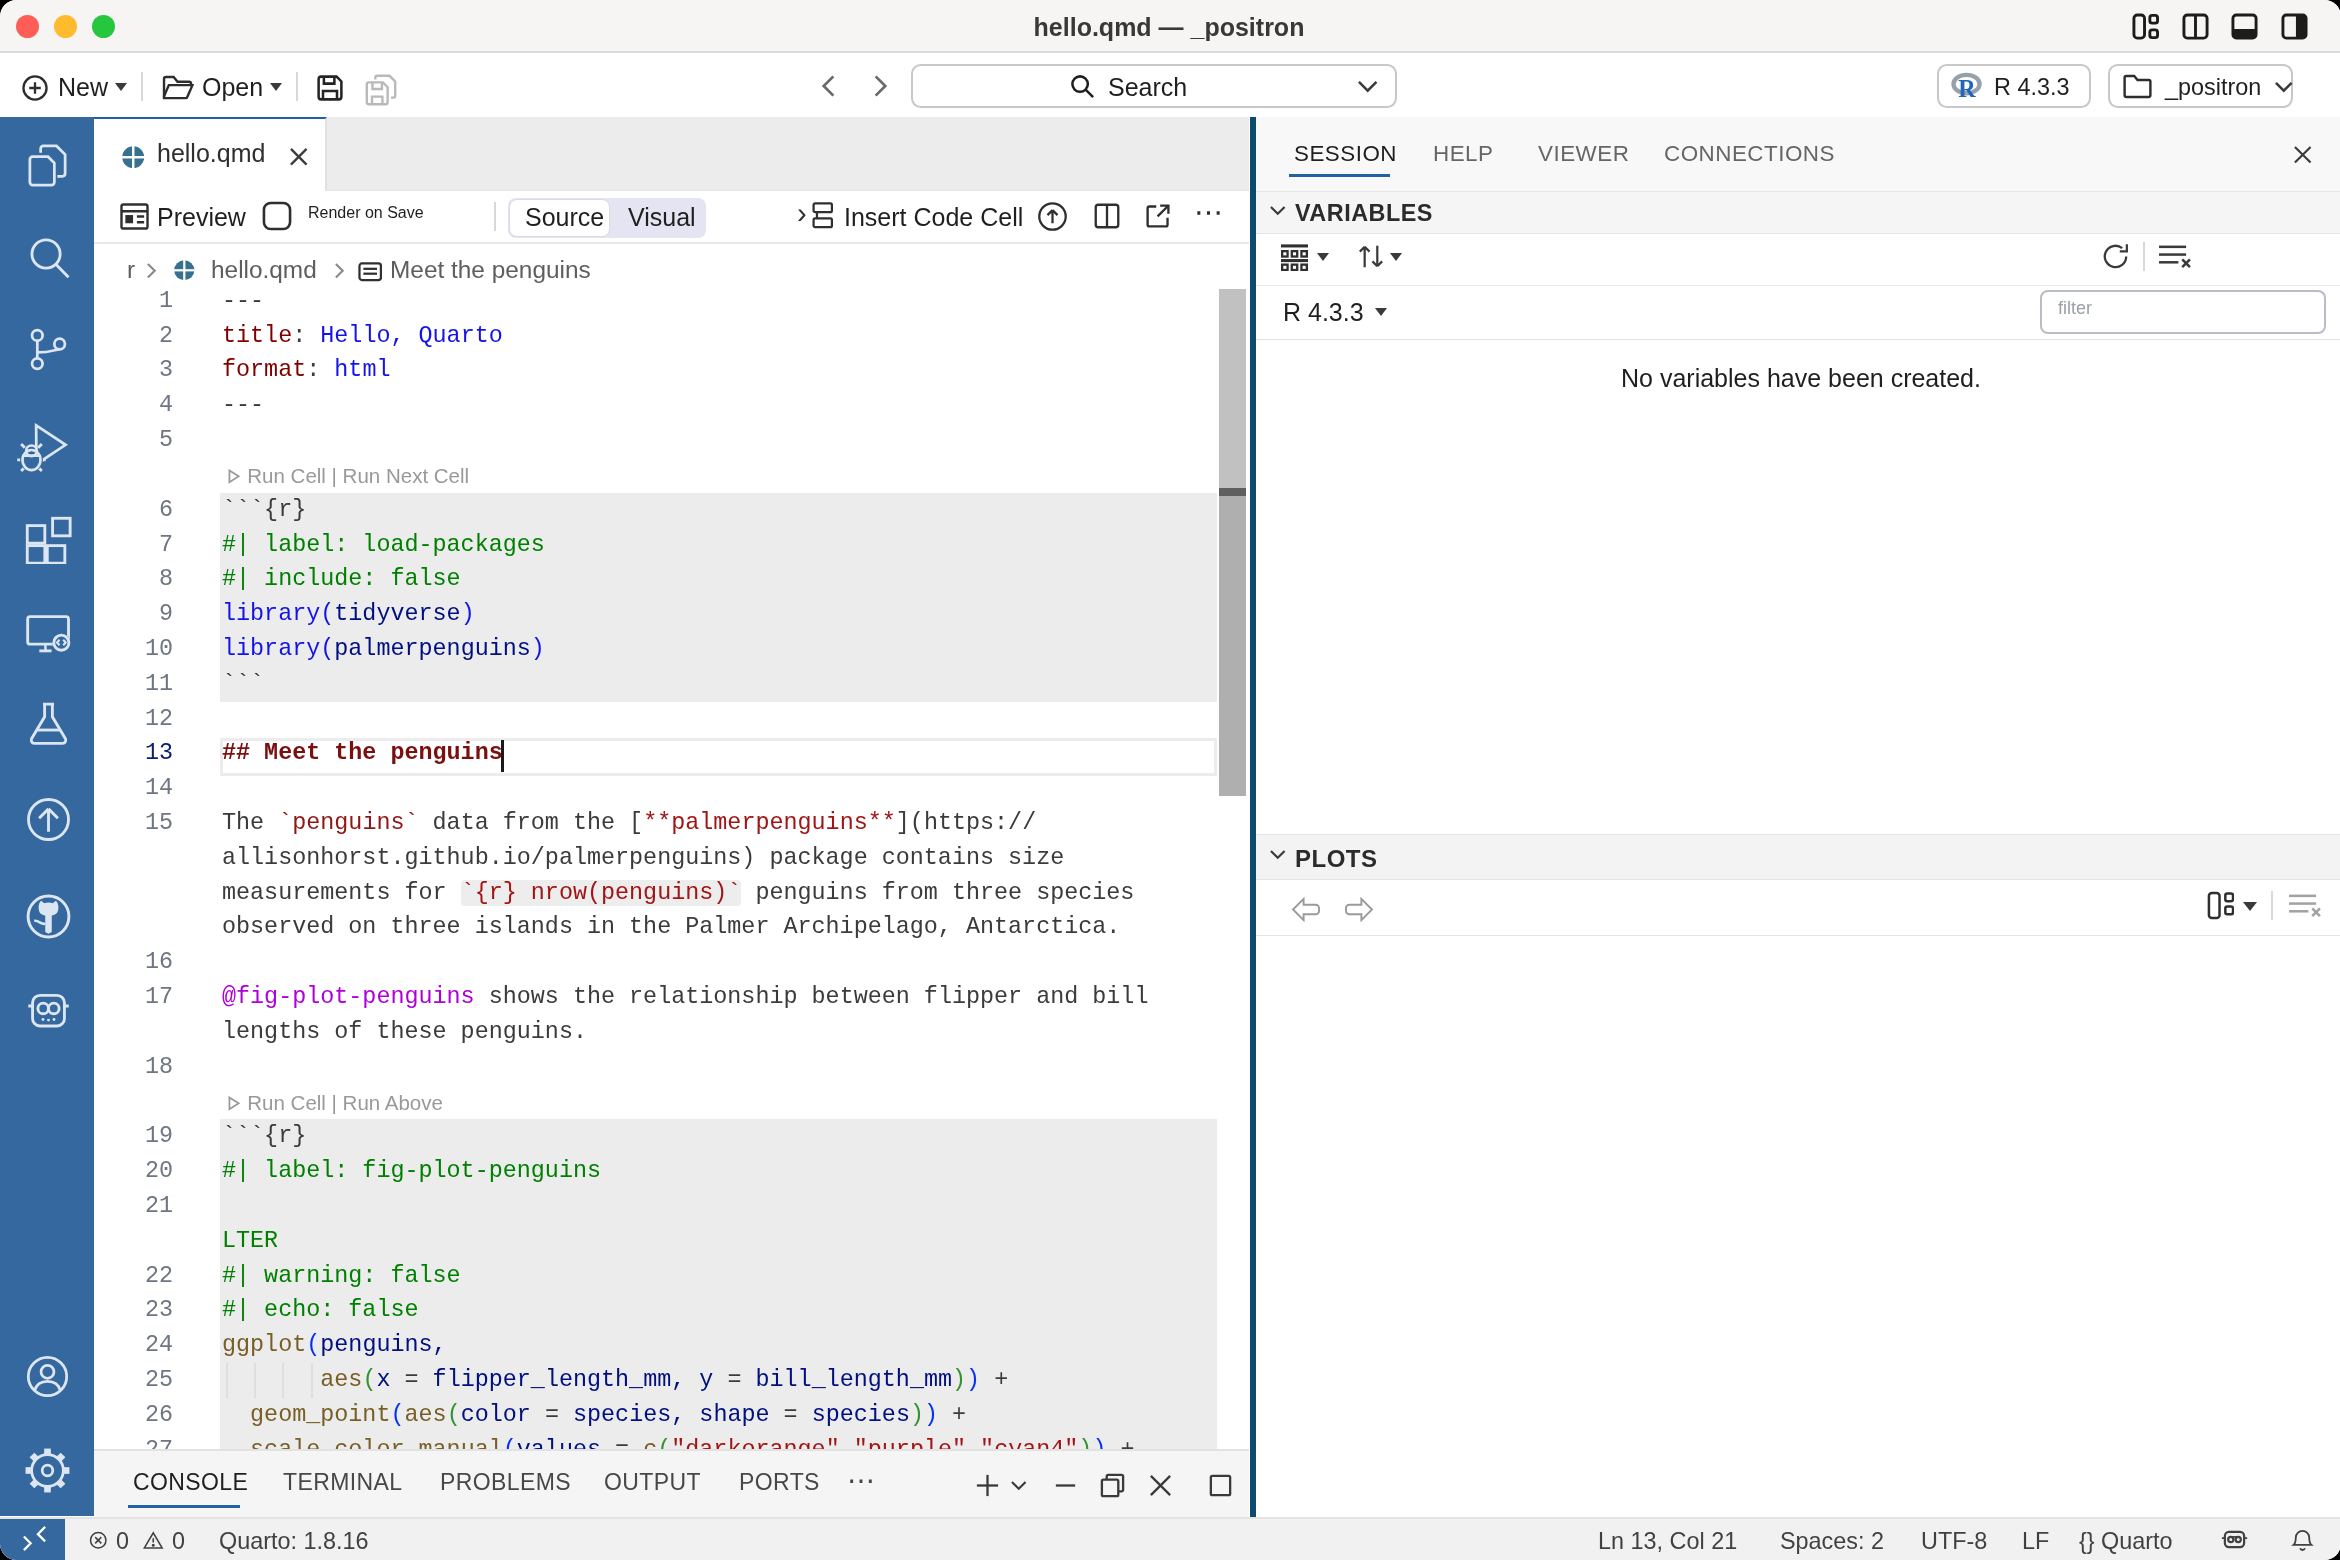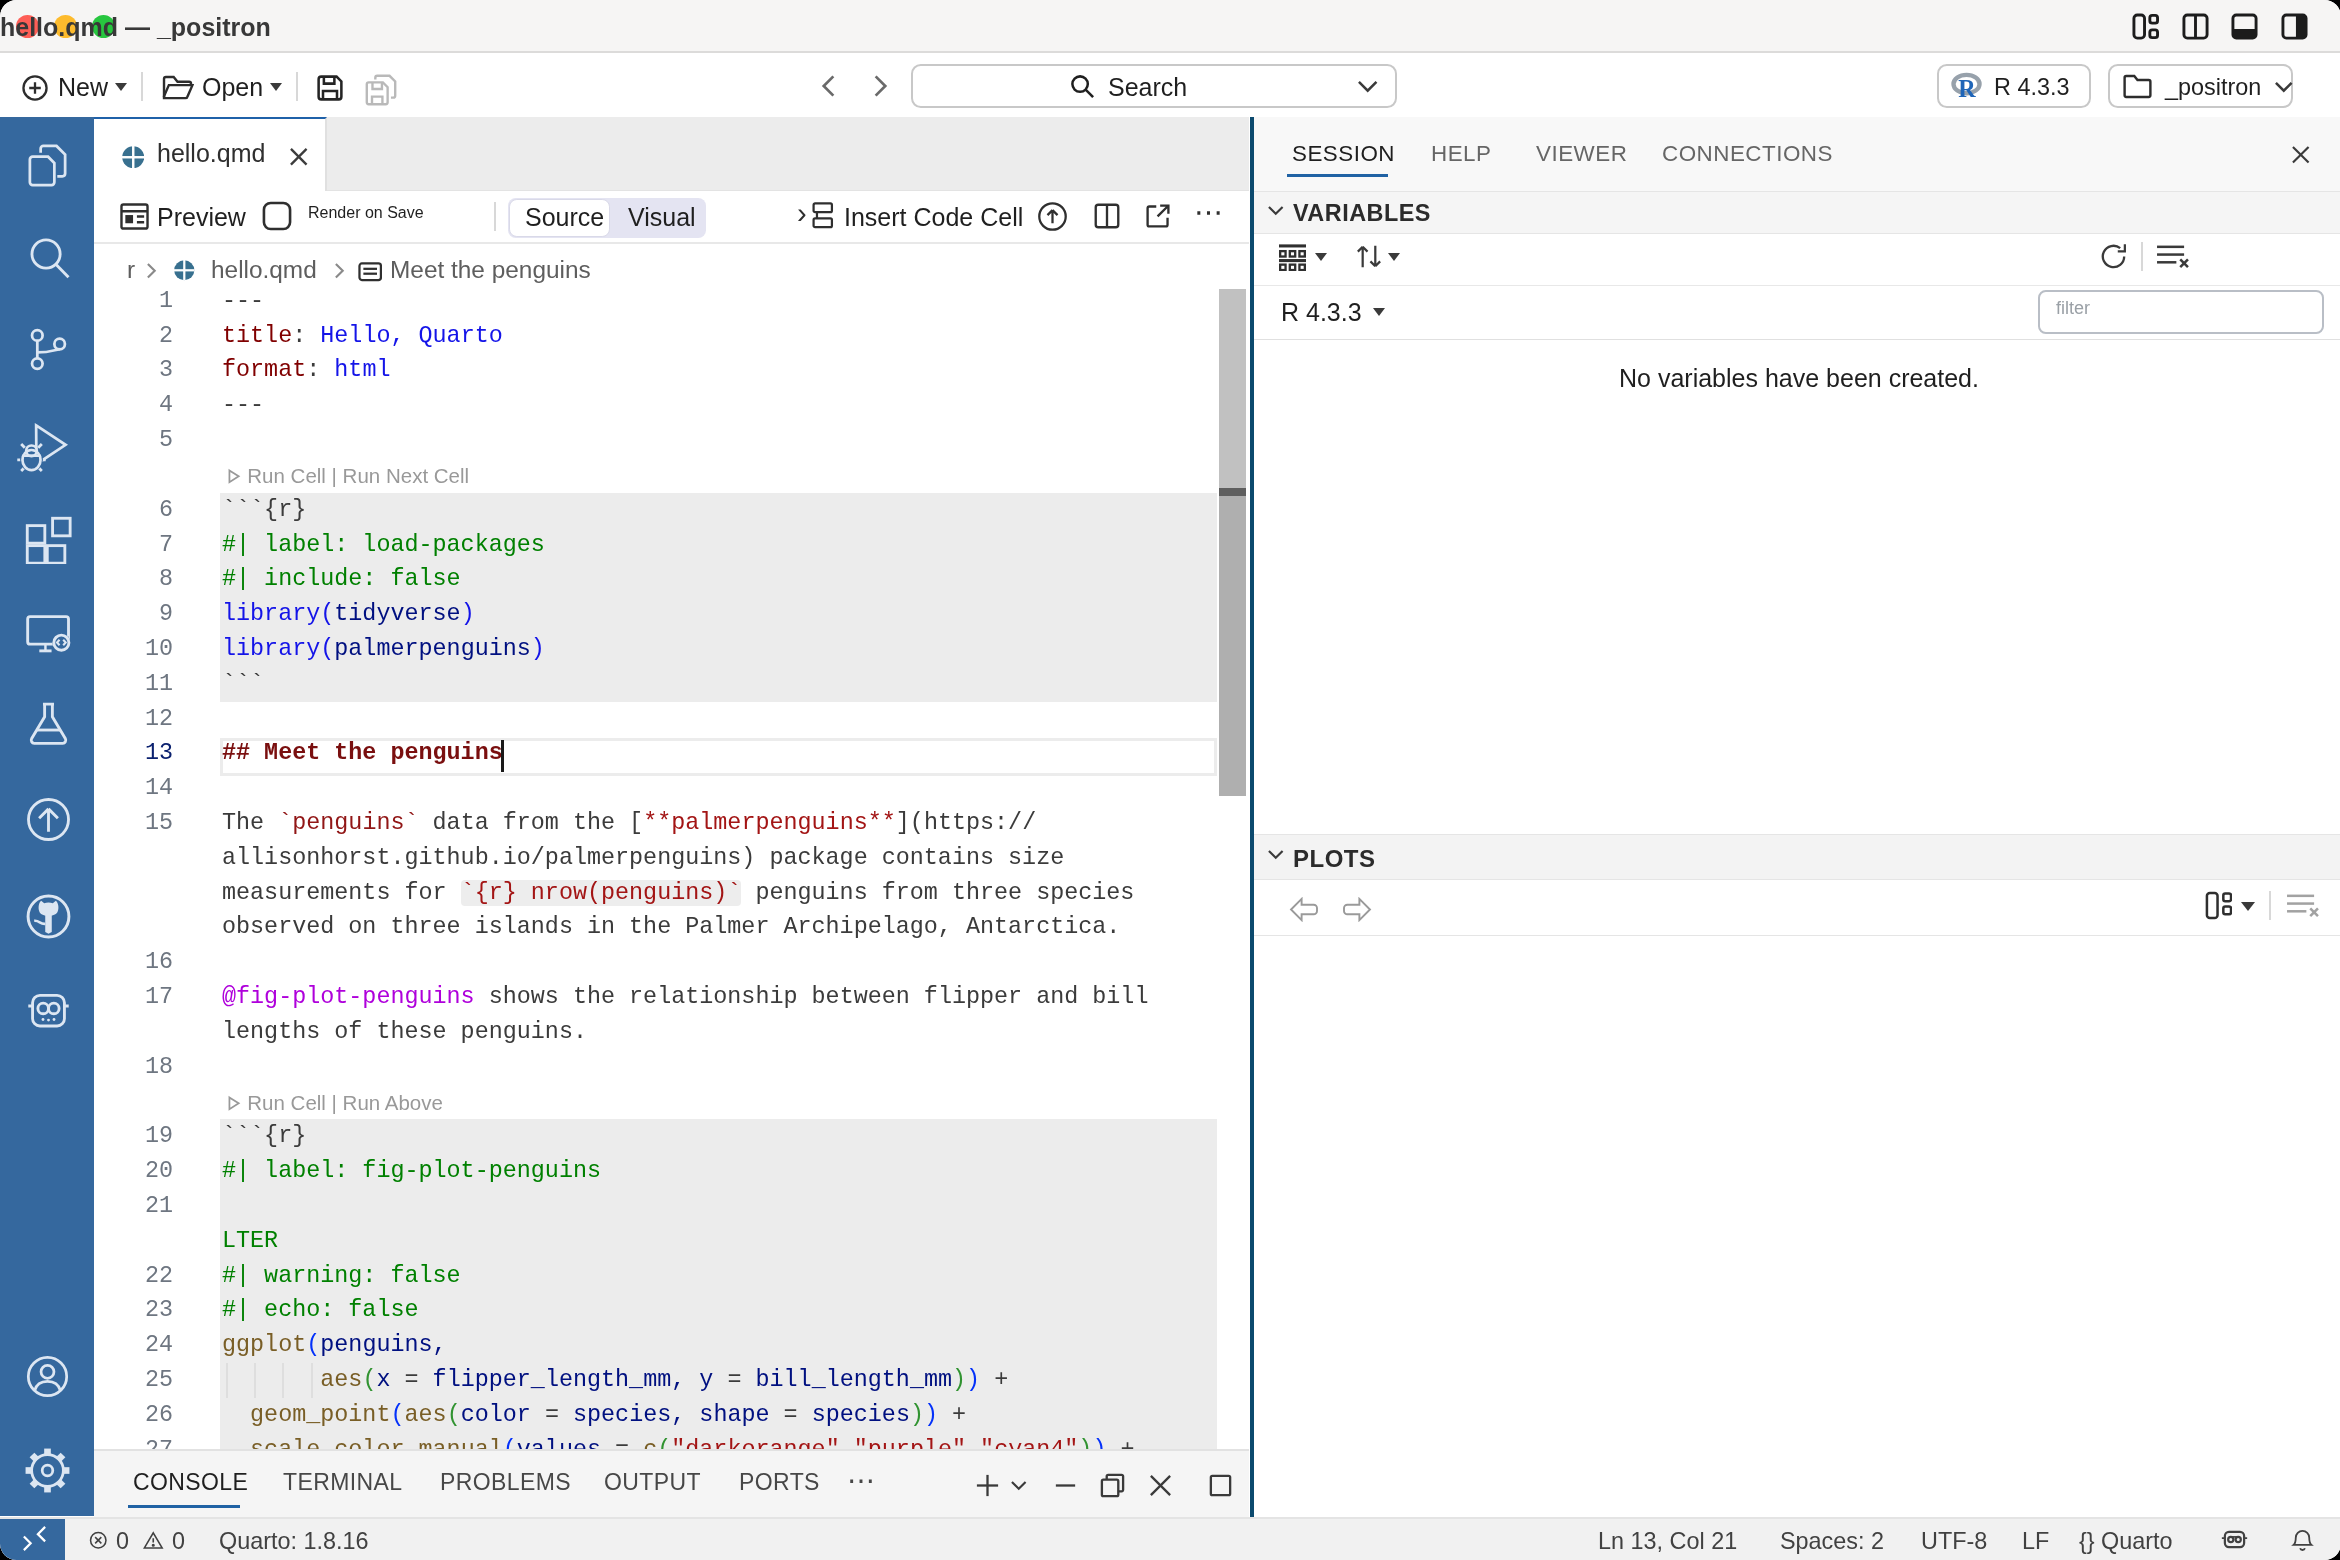--- a/index.html
+++ b/index.html
@@ -1,20 +1,20 @@
 <!DOCTYPE html>
 <html><head><meta charset="utf-8"><style>
 *{margin:0;padding:0;box-sizing:border-box}
 html,body{width:2341px;height:1560px;background:#000;font-family:"Liberation Sans",sans-serif;overflow:hidden}
 #win{position:absolute;left:0;top:0;width:2341px;height:1560px;border-radius:16.6px;overflow:hidden;background:#fff}
 .abs{position:absolute}
 svg{display:block}
 #titlebar{left:0;top:0;width:2341px;height:53px;background:#f6f5f4;border-bottom:2px solid #dcdbda}
 .light{width:23.4px;height:23.4px;border-radius:50%;top:14.6px}
-#title{width:2338px;text-align:left;top:12.7px;font-size:25px;font-weight:700;color:#383838}
+#title{width:2338px;text-align:center;top:12.7px;font-size:25px;font-weight:700;color:#383838}
 #toolbar{left:0;top:55px;width:2341px;height:62px;background:#fff}
 .tbtxt{font-size:25px;color:#1f1f1f}
 .vdiv{width:2px;background:#d8d8d8}
 .caret{width:0;height:0;border-left:6.8px solid transparent;border-right:6.8px solid transparent;border-top:8.8px solid #3a3a3a}
 .obtn{border:2px solid #c8c8c8;border-radius:9.8px;background:#fff}
 #actbar{left:0;top:117px;width:94px;height:1399px;background:#35689e}
 #actbar svg{position:absolute;left:24.4px}
 #tabstrip{left:94px;top:117px;width:1155px;height:74px;background:#ececec;border-bottom:1px solid #e3e3e3}
 #tab{left:94px;top:117px;width:233px;height:74px;background:#fff;border-top:2.9px solid #1f61a9;border-right:2px solid #e0e0e0}
 #edtools{left:94px;top:191px;width:1155px;height:53px;background:#fff;border-bottom:2px solid #e8e8e8}
@@ -24,21 +24,21 @@
 .cl{position:absolute;left:222px;font-family:"Liberation Mono",monospace;font-size:23.4px;line-height:35px;white-space:pre;color:#3b3b3b}
 .lens{position:absolute;left:227px;font-size:20.5px;color:#999;line-height:35px;white-space:pre}
 .cellbg{position:absolute;left:220px;width:997px;background:#ececec}
 .k{color:#800000}.v{color:#1414e8}.id{color:#001080}.c{color:#008000}.fn{color:#795e26}
 .b1{color:#0431fa}.b2{color:#319331}.str{color:#a31515}.mr{color:#a31515}.mr2{color:#911616}
 .pu{color:#af00db}.hd{color:#7a0f0f;font-weight:bold}
 .url{text-underline-offset:4.9px}
 .icode{background:#ededed;border-radius:3.9px}
 #panel{left:94px;top:1449px;width:1155px;height:68px;background:#f5f5f5;border-top:2px solid #e2e2e2}
 .ptab{position:absolute;top:0;height:64px;line-height:62px;font-size:23px;color:#474747;letter-spacing:0.4px}
-#rpanel{left:1250px;top:117px;width:1090px;height:1400px;background:#fff;border-left:4px solid #0c4a6e}
+#rpanel{left:1250px;top:117px;width:1090px;height:1400px;background:#fff;border-left:6px solid #0c4a6e}
 .rtab{position:absolute;top:0;height:74px;line-height:74px;font-size:22.4px;color:#666;letter-spacing:0.5px}
 #statusbar{left:0;top:1517px;width:2341px;height:43px;background:#f1f1f1;border-top:2px solid #e4e4e4;font-size:23.4px;color:#414141}
 .sbit{position:absolute;font-size:23.4px;color:#414141}
 </style></head><body>
 <div id="win">
 <div class="abs" id="titlebar"></div>
 <div class="abs light" style="left:15.6px;background:#fe5e56"></div>
 <div class="abs light" style="left:54px;background:#fdbb2d"></div>
 <div class="abs light" style="left:92px;background:#27c63f"></div>
 <div class="abs" id="title">hello.qmd — _positron</div>

